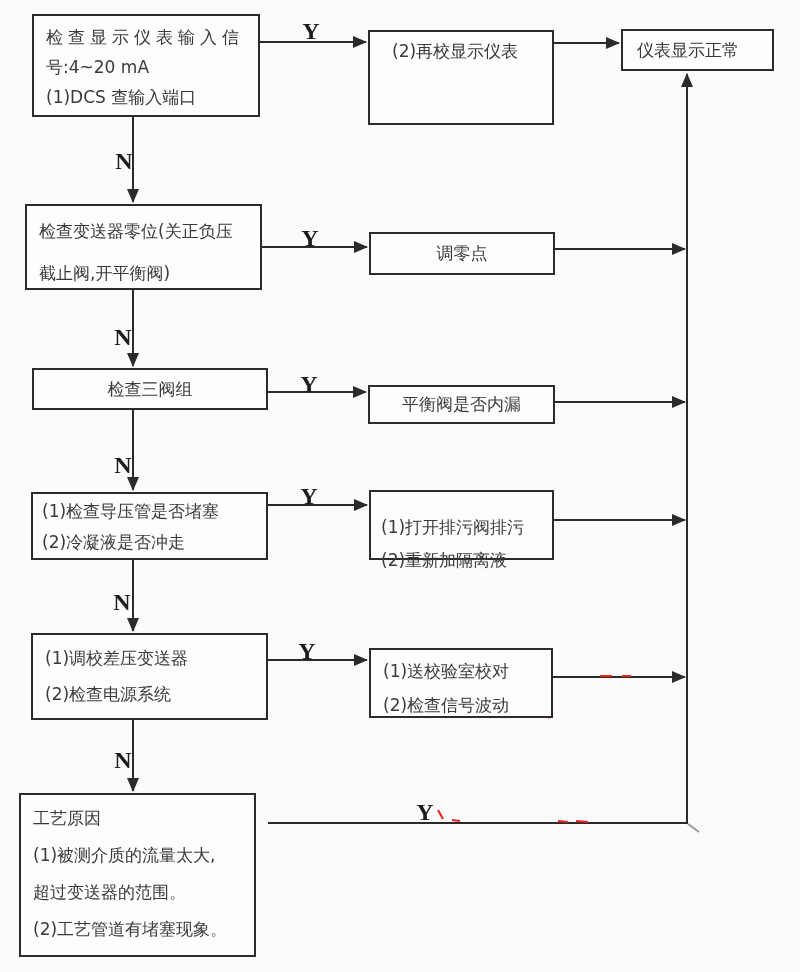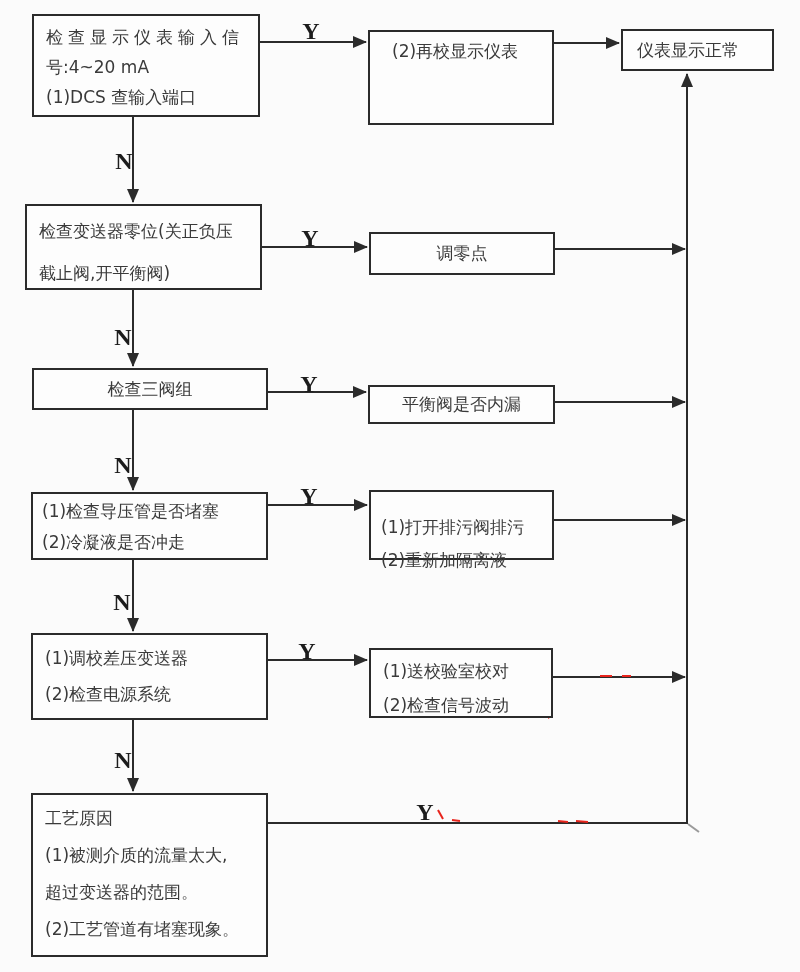--- a/index.html
+++ b/index.html
@@ -124,21 +124,21 @@
   <div class="node" style="left:31px;top:633px;width:237px;height:87px;padding:5px 0 0 12px;line-height:36px;">
     <div class="ln">(1)调校差压变送器</div>
     <div class="ln">(2)检查电源系统</div>
   </div>
 
   <div class="node" style="left:369px;top:648px;width:184px;height:70px;padding:4px 0 0 12px;line-height:34px;">
     <div class="ln">(1)送校验室校对</div>
     <div class="ln">(2)检查信号波动</div>
   </div>
 
-  <div class="node" style="left:31px;top:793px;width:237px;height:164px;padding:5px 16px 0 12px;line-height:37px;">
+  <div class="node" style="left:19px;top:793px;width:237px;height:164px;padding:5px 16px 0 12px;line-height:37px;">
     <div class="ln">工艺原因</div>
     <div class="ln">(1)被测介质的流量太大,</div>
     <div class="ln">超过变送器的范围。</div>
     <div class="ln">(2)工艺管道有堵塞现象。</div>
   </div>
 
   <div class="yn" style="left:311px;top:31px;">Y</div>
   <div class="yn" style="left:310px;top:238px;">Y</div>
   <div class="yn" style="left:309px;top:384px;">Y</div>
   <div class="yn" style="left:309px;top:496px;">Y</div>

